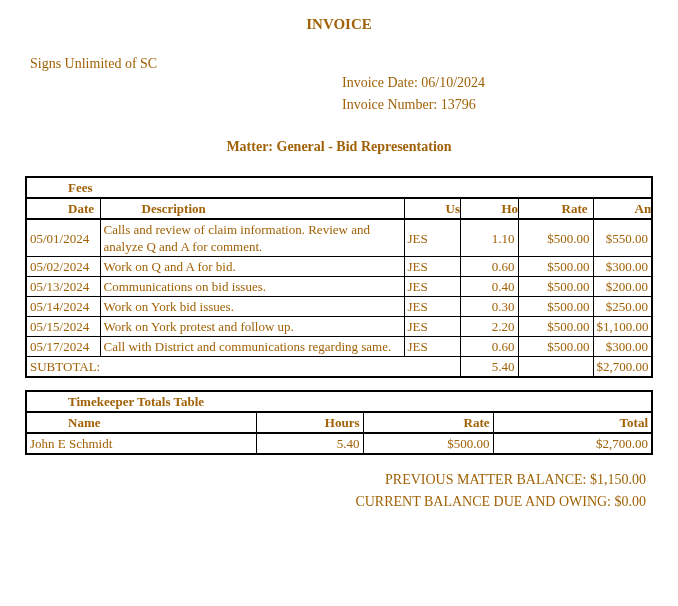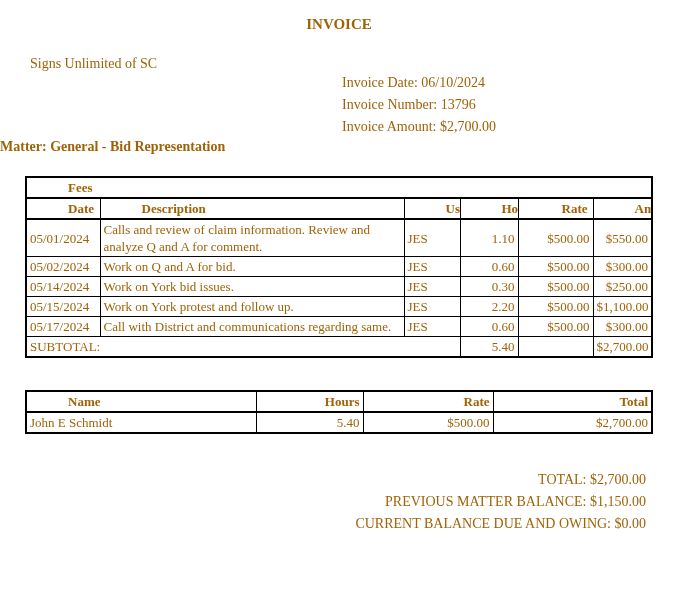--- a/index.html
+++ b/index.html
@@ -11,21 +11,21 @@
     position:absolute;top:16px;left:0;right:0;text-align:center;
     font-size:15px;font-weight:bold;
   }
   .client-name{
     position:absolute;left:30px;top:56px;font-size:14px;
   }
   .invoice-meta{
     position:absolute;left:342px;top:72px;font-size:14px;line-height:22px;
   }
   .matter-heading{
-    position:absolute;top:139px;left:0;right:0;text-align:left;
+    position:absolute;top:139px;left:0;right:0;text-align:center;
     font-size:14px;font-weight:bold;
   }
   table{
     border-collapse:collapse;table-layout:fixed;width:626px;
     font-size:13px;
   }
   .fees-table-wrap{position:absolute;left:25px;top:176px;}
   .tk-table-wrap{position:absolute;left:25px;top:390px;}
   table{border:2px solid #000;}
   th,td{
@@ -53,24 +53,20 @@
   <div class="client-name">Signs Unlimited of SC</div>
 
   <div class="invoice-meta">
     <div>
       <span>Invoice Date:</span>
       <span>06/10/2024</span>
     </div>
     <div>
       <span>Invoice Number:</span>
       <span>13796</span>
-    </div>
-    <div>
-      <span>Invoice Amount:</span>
-      <span>$2,700.00</span>
     </div>
   </div>
 
   <div class="matter-heading">Matter: General - Bid Representation</div>
 
   <div class="fees-table-wrap">
     <table>
       <colgroup>
         <col style="width:74px">
           <col style="width:304px">
@@ -101,20 +97,28 @@
       </tr>
       <tr>
         <td>05/02/2024</td>
         <td>Work on Q and A for bid.</td>
         <td>JES</td>
         <td class="r">0.60</td>
         <td class="r">$500.00</td>
         <td class="r">$300.00</td>
       </tr>
       <tr>
+        <td>05/13/2024</td>
+        <td>Communications on bid issues.</td>
+        <td>JES</td>
+        <td class="r">0.40</td>
+        <td class="r">$500.00</td>
+        <td class="r">$200.00</td>
+      </tr>
+      <tr>
         <td>05/14/2024</td>
         <td>Work on York bid issues.</td>
         <td>JES</td>
         <td class="r">0.30</td>
         <td class="r">$500.00</td>
         <td class="r">$250.00</td>
       </tr>
       <tr>
         <td>05/15/2024</td>
         <td>Work on York protest and follow up.</td>
@@ -143,42 +147,41 @@
 
   <div class="tk-table-wrap">
     <table>
       <colgroup>
         <col style="width:230px">
           <col style="width:107px">
           <col style="width:130px">
           <col style="width:159px">
       </colgroup>
       <tbody>
+          <tr class="section-title">
+        <th colspan="4">Timekeeper Totals Table</th>
+      </tr>
       <tr class="head-row">
         <th>Name</th>
         <th class="r">Hours</th>
         <th class="r">Rate</th>
         <th class="r">Total</th>
       </tr>
       <tr>
         <td>John E Schmidt</td>
         <td class="r">5.40</td>
         <td class="r">$500.00</td>
         <td class="r">$2,700.00</td>
       </tr>
     </tbody>
       </table>
   </div>
 
   <div class="totals">
     <div>
-      <span>TOTAL:</span>
-      <span>$2,700.00</span>
-    </div>
-    <div>
       <span>PREVIOUS MATTER BALANCE:</span>
       <span>$1,150.00</span>
     </div>
     <div class="gap">
       <span>CURRENT BALANCE DUE AND OWING:</span>
       <span>$0.00</span>
     </div>
   </div>
 
 </div>

